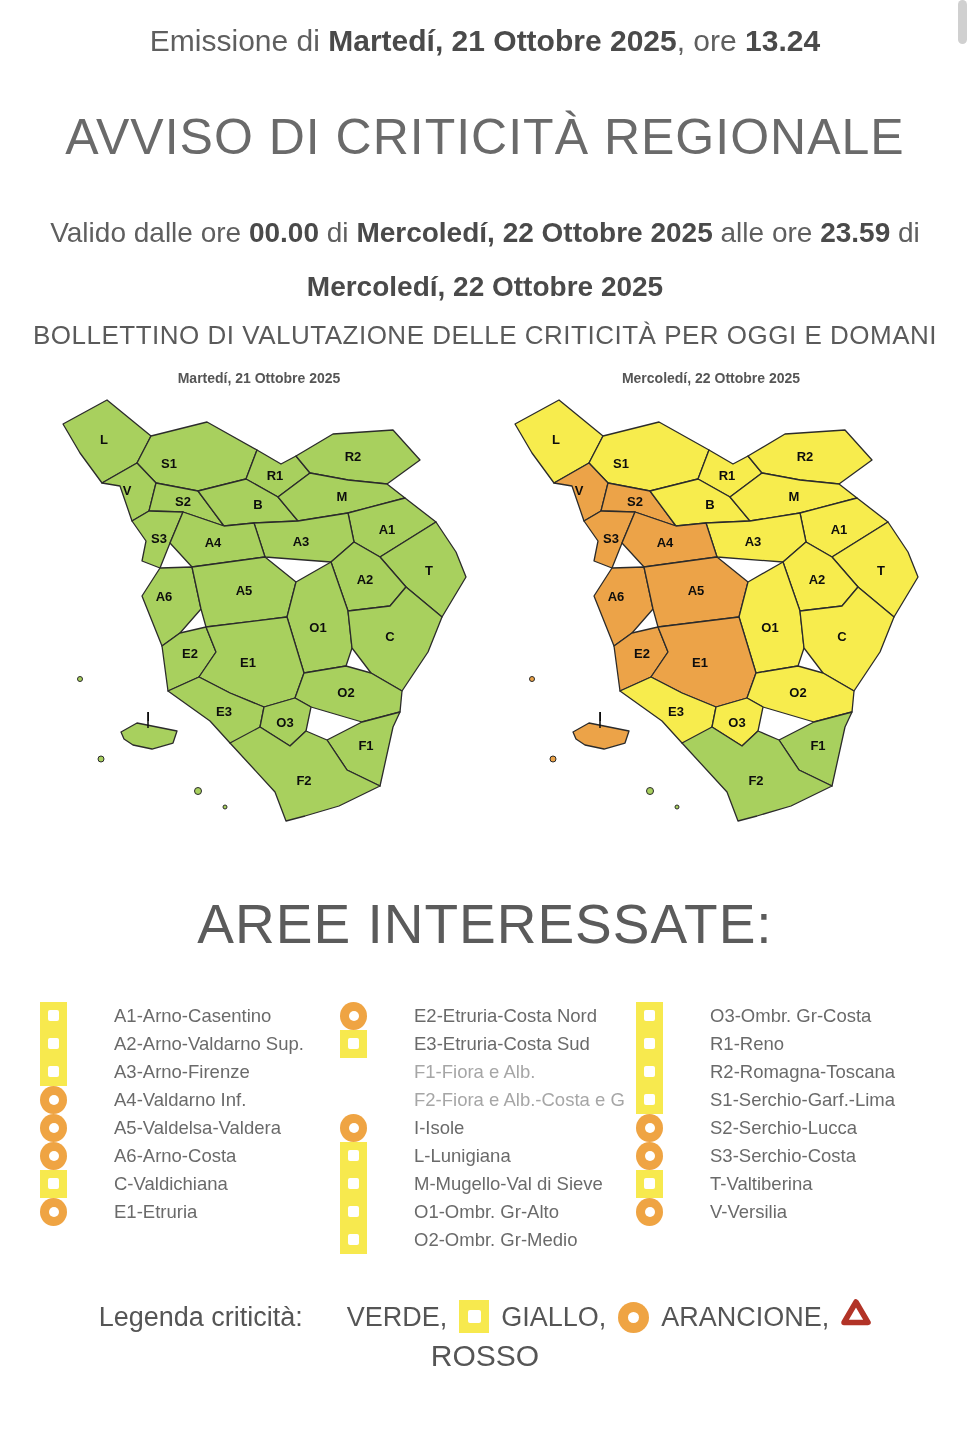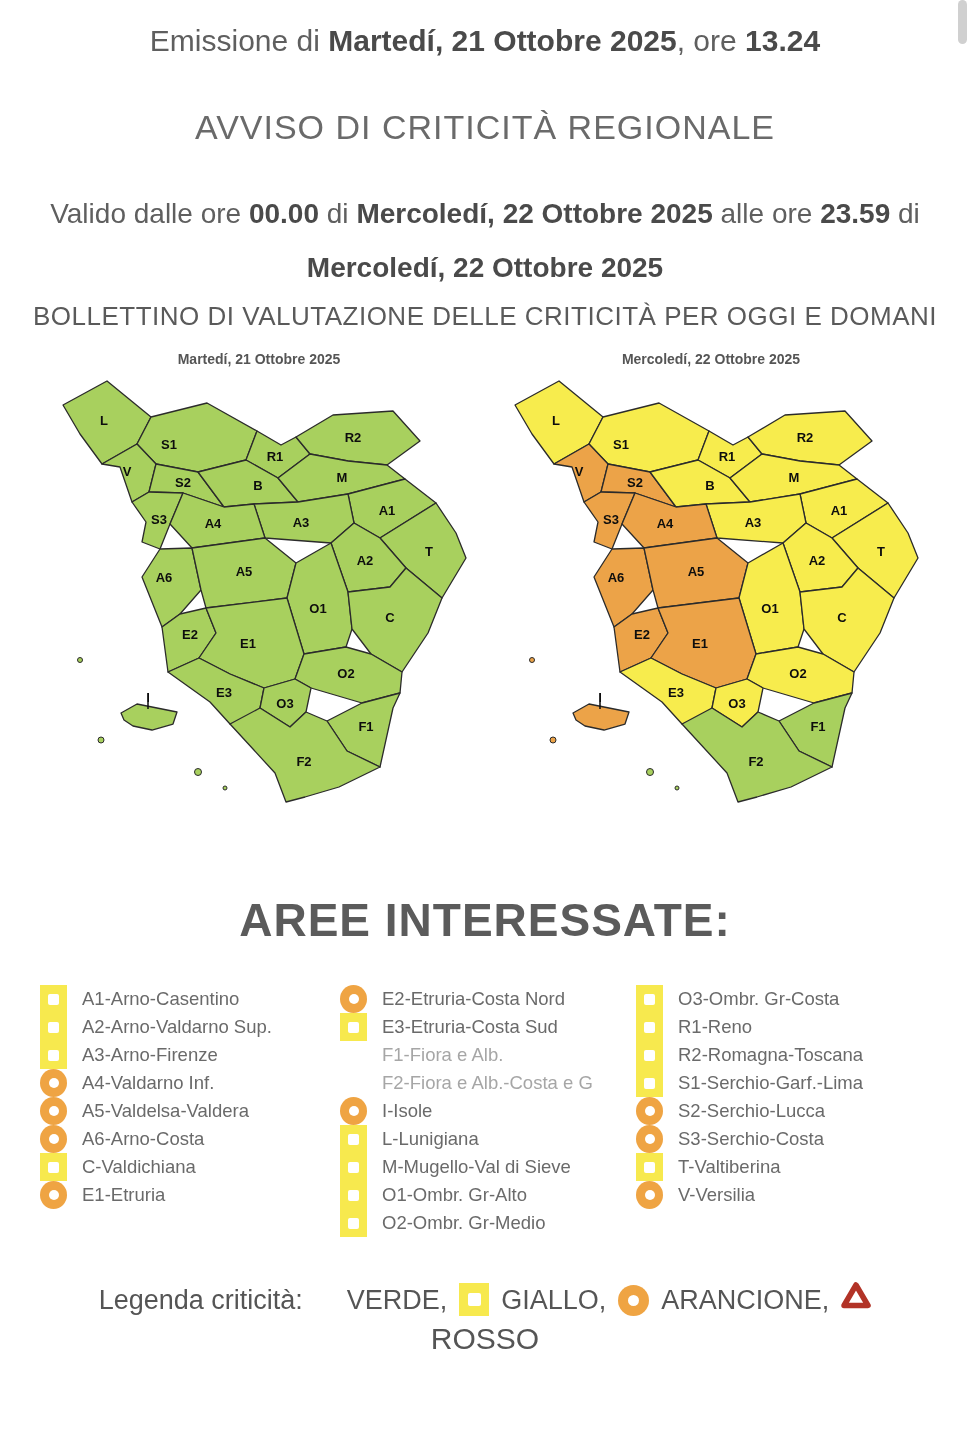--- a/index.html
+++ b/index.html
@@ -3,35 +3,35 @@
 <meta charset="utf-8">
 <style>
   html,body{margin:0;padding:0;}
   body{
     width:970px;height:1440px;background:#ffffff;position:relative;overflow:hidden;
     font-family:"Liberation Sans",sans-serif;color:#5f5f5f;
   }
   .center{text-align:center;}
   .b{font-weight:700;color:#4a4a4a;}
   .emission{margin-top:24px;font-size:30px;}
-  .page-title{margin-top:50px;font-size:34px;color:#6a6a6a;letter-spacing:1px;font-weight:400;}
+  .page-title{margin-top:50px;font-size:50px;color:#6a6a6a;letter-spacing:1px;font-weight:400;}
   .validity{margin-top:40px;font-size:28px;line-height:54px;padding:0 30px;}
   .bulletin{font-size:26px;line-height:42px;color:#5a5a5a;letter-spacing:.5px;padding:0 24px;}
   .maps-row{margin-top:14px;display:flex;justify-content:center;gap:32px;}
   .map-col{margin:0;width:420px;}
   .map-title{text-align:center;font-size:14px;font-weight:700;color:#555555;margin-bottom:4px;}
   .map-canvas svg{display:block;}
   .zone-label{font-family:"Liberation Sans",sans-serif;font-weight:700;font-size:13px;fill:#0d0d0d;}
-  .aree-heading{margin-top:52px;font-size:46px;color:#5b5b5b;letter-spacing:1px;font-weight:700;}
+  .aree-heading{margin-top:32px;font-size:55px;color:#5b5b5b;letter-spacing:1px;font-weight:400;}
   .areas-grid{margin:32px 0 0 40px;display:flex;}
   .area-col{display:flex;flex-direction:column;}
   .area-col.c1{width:300px;}
   .area-col.c2{width:296px;}
   .area-col.c3{width:310px;}
-  .area-row{display:flex;align-items:center;height:28px;}
+  .area-row{display:flex;align-items:center;height:28px;gap:32px;}
   .area-label{font-size:18.5px;color:#6a6a6a;margin-left:15px;white-space:nowrap;}
   .area-label.dim{color:#a6a6a6;}
   .ic{width:27px;height:28px;position:relative;flex:none;}
   .ic.yellow{background:#F7E94E;}
   .ic.yellow::after{content:"";position:absolute;left:8px;top:8.5px;width:11px;height:11px;background:#fff;border-radius:2px;}
   .ic.orange{background:#EFA443;border-radius:50%;}
   .ic.orange::after{content:"";position:absolute;left:8.5px;top:9px;width:10px;height:10px;background:#fff;border-radius:50%;}
   .ic.none{background:transparent;}
   .legend-line1{margin-top:44px;display:flex;justify-content:center;align-items:flex-end;gap:12px;font-size:27px;color:#555555;}
   .legend-label{margin-right:32px;}

